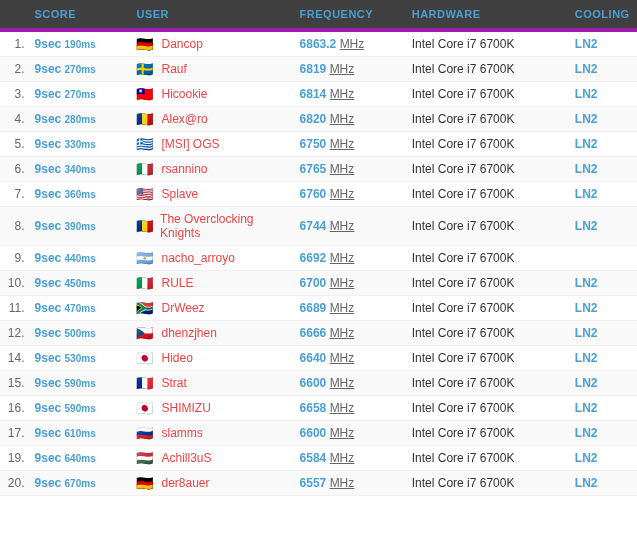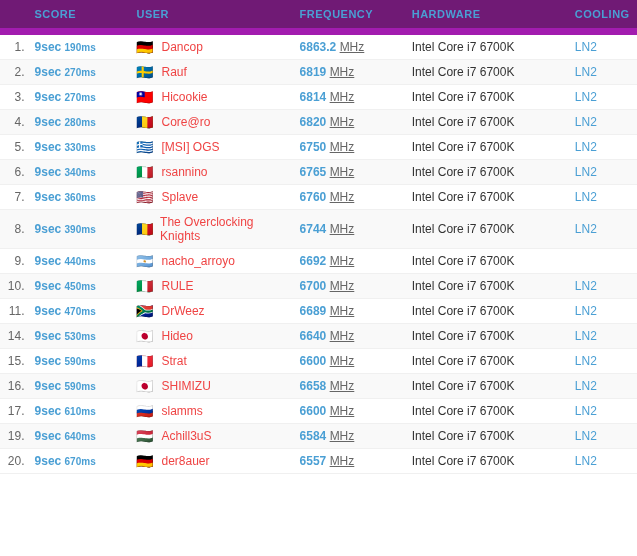--- a/index.html
+++ b/index.html
@@ -10,22 +10,22 @@
       color: #333;
     }
     .table-container {
       width: 637px;
     }
     table {
       width: 100%;
       border-collapse: collapse;
     }
     thead tr {
-      background: #701a75;
-      border-bottom: 7px solid #a21caf;
+      background: #404040;
+      border-bottom: 4px solid #a21caf;
     }
     thead th {
       padding: 8px 6px;
       text-align: left;
       font-size: 11px;
       font-weight: bold;
       color: #555;
       letter-spacing: 0.5px;
     }
     thead th.score-col { color: #4a9fd4; }
@@ -90,21 +90,21 @@
     .freq-unit {
       font-size: 12px;
       color: #666;
       text-decoration: underline;
     }
     .hardware {
       color: #333;
     }
     .cooling {
       color: #4a9fd4;
-      font-weight: normal;
+      font-weight: bold;
     }
     .col-rank { width: 28px; }
     .col-score { width: 100px; }
     .col-user { width: 160px; }
     .col-freq { width: 110px; }
     .col-hw { width: 160px; }
     .col-cool { width: 60px; }
   </style>
 </head>
 <body>
@@ -174,21 +174,21 @@
     <td class="cooling">LN2</td>
   </tr>
         <tr>
     <td class="rank">4.</td>
     <td class="score">
       <span>9sec </span><span class="ms">280ms</span>
     </td>
     <td>
       <div class="user-cell">
         <span class="flag">🇷🇴</span>
-        <span class="username">Core@ro</span>
+        <span class="username">Alex@ro</span>
       </div>
     </td>
     <td class="frequency">
       <span class="freq-val">6820</span> <span class="freq-unit">MHz</span>
     </td>
     <td class="hardware">Intel Core i7 6700K</td>
     <td class="cooling">LN2</td>
   </tr>
         <tr>
     <td class="rank">5.</td>
@@ -298,20 +298,37 @@
       <span>9sec </span><span class="ms">470ms</span>
     </td>
     <td>
       <div class="user-cell">
         <span class="flag">🇿🇦</span>
         <span class="username">DrWeez</span>
       </div>
     </td>
     <td class="frequency">
       <span class="freq-val">6689</span> <span class="freq-unit">MHz</span>
+    </td>
+    <td class="hardware">Intel Core i7 6700K</td>
+    <td class="cooling">LN2</td>
+  </tr>
+        <tr>
+    <td class="rank">12.</td>
+    <td class="score">
+      <span>9sec </span><span class="ms">500ms</span>
+    </td>
+    <td>
+      <div class="user-cell">
+        <span class="flag">🇨🇿</span>
+        <span class="username">dhenzjhen</span>
+      </div>
+    </td>
+    <td class="frequency">
+      <span class="freq-val">6666</span> <span class="freq-unit">MHz</span>
     </td>
     <td class="hardware">Intel Core i7 6700K</td>
     <td class="cooling">LN2</td>
   </tr>
         <tr>
     <td class="rank">14.</td>
     <td class="score">
       <span>9sec </span><span class="ms">530ms</span>
     </td>
     <td>

